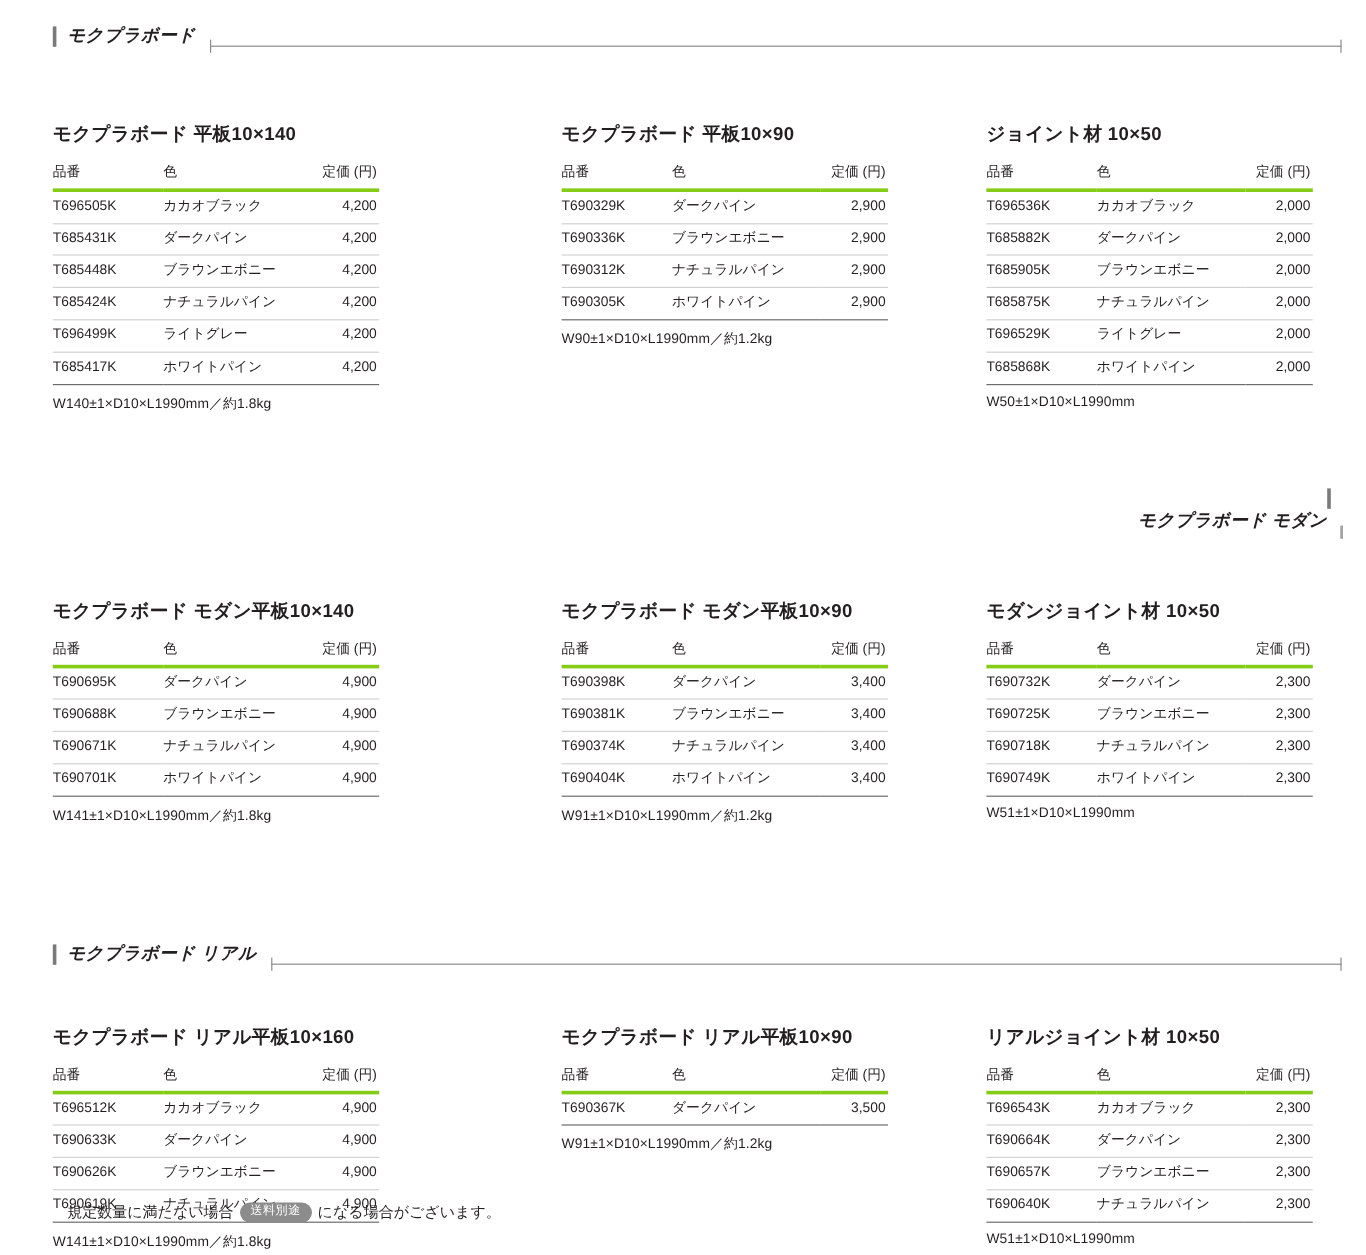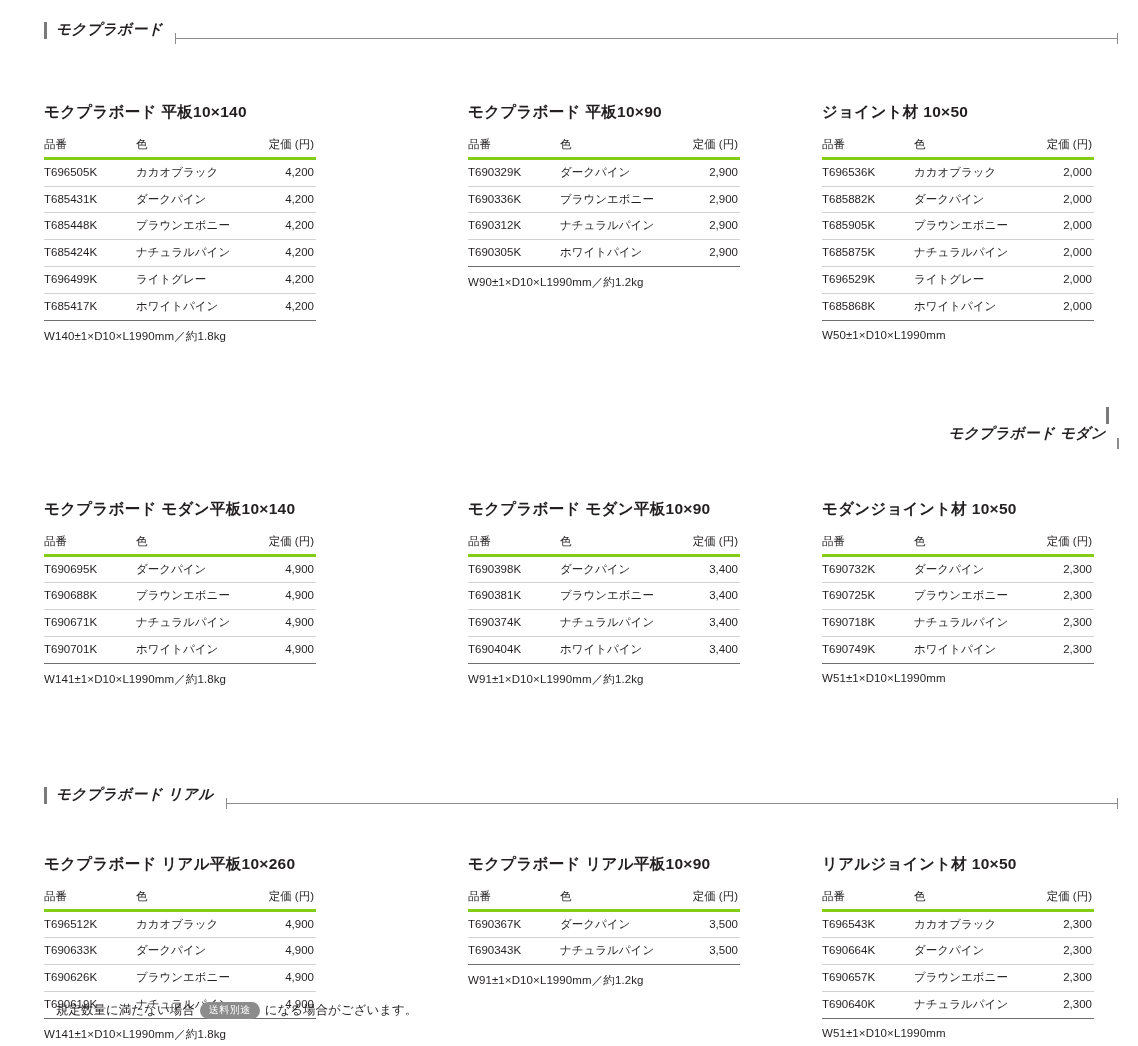--- a/index.html
+++ b/index.html
@@ -432,21 +432,21 @@
 </div>
 
 <div class="section-head s3-head">
   <div class="bar"></div>
   <div class="title">モクプラボード リアル</div>
   <div class="rule"></div>
 </div>
 
 <div class="grid s3-grid">
   <div class="col c1">
-    <div class="tbl-title">モクプラボード リアル平板10×260</div>
+    <div class="tbl-title">モクプラボード リアル平板10×160</div>
     <table class="price">
       <colgroup>
           <col class="c-code">
           <col class="c-color">
           <col class="c-price">
         </colgroup>
       <thead>
         <tr>
           <th class="col-code">品番</th>
           <th class="col-color">色</th>
@@ -491,25 +491,20 @@
         <tr>
           <th class="col-code">品番</th>
           <th class="col-color">色</th>
           <th class="col-price">定価 (円)</th>
         </tr>
       </thead>
       <tbody>
         <tr>
           <td class="col-code">T690367K</td>
           <td class="col-color">ダークパイン</td>
-          <td class="col-price">3,500</td>
-        </tr>
-        <tr>
-          <td class="col-code">T690343K</td>
-          <td class="col-color">ナチュラルパイン</td>
           <td class="col-price">3,500</td>
         </tr>
       </tbody>
     </table>
     <div class="spec">W91±1×D10×L1990mm／約1.2kg</div>
   </div>
 
   <div class="col c3">
     <div class="tbl-title">リアルジョイント材 10×50</div>
     <table class="price">

